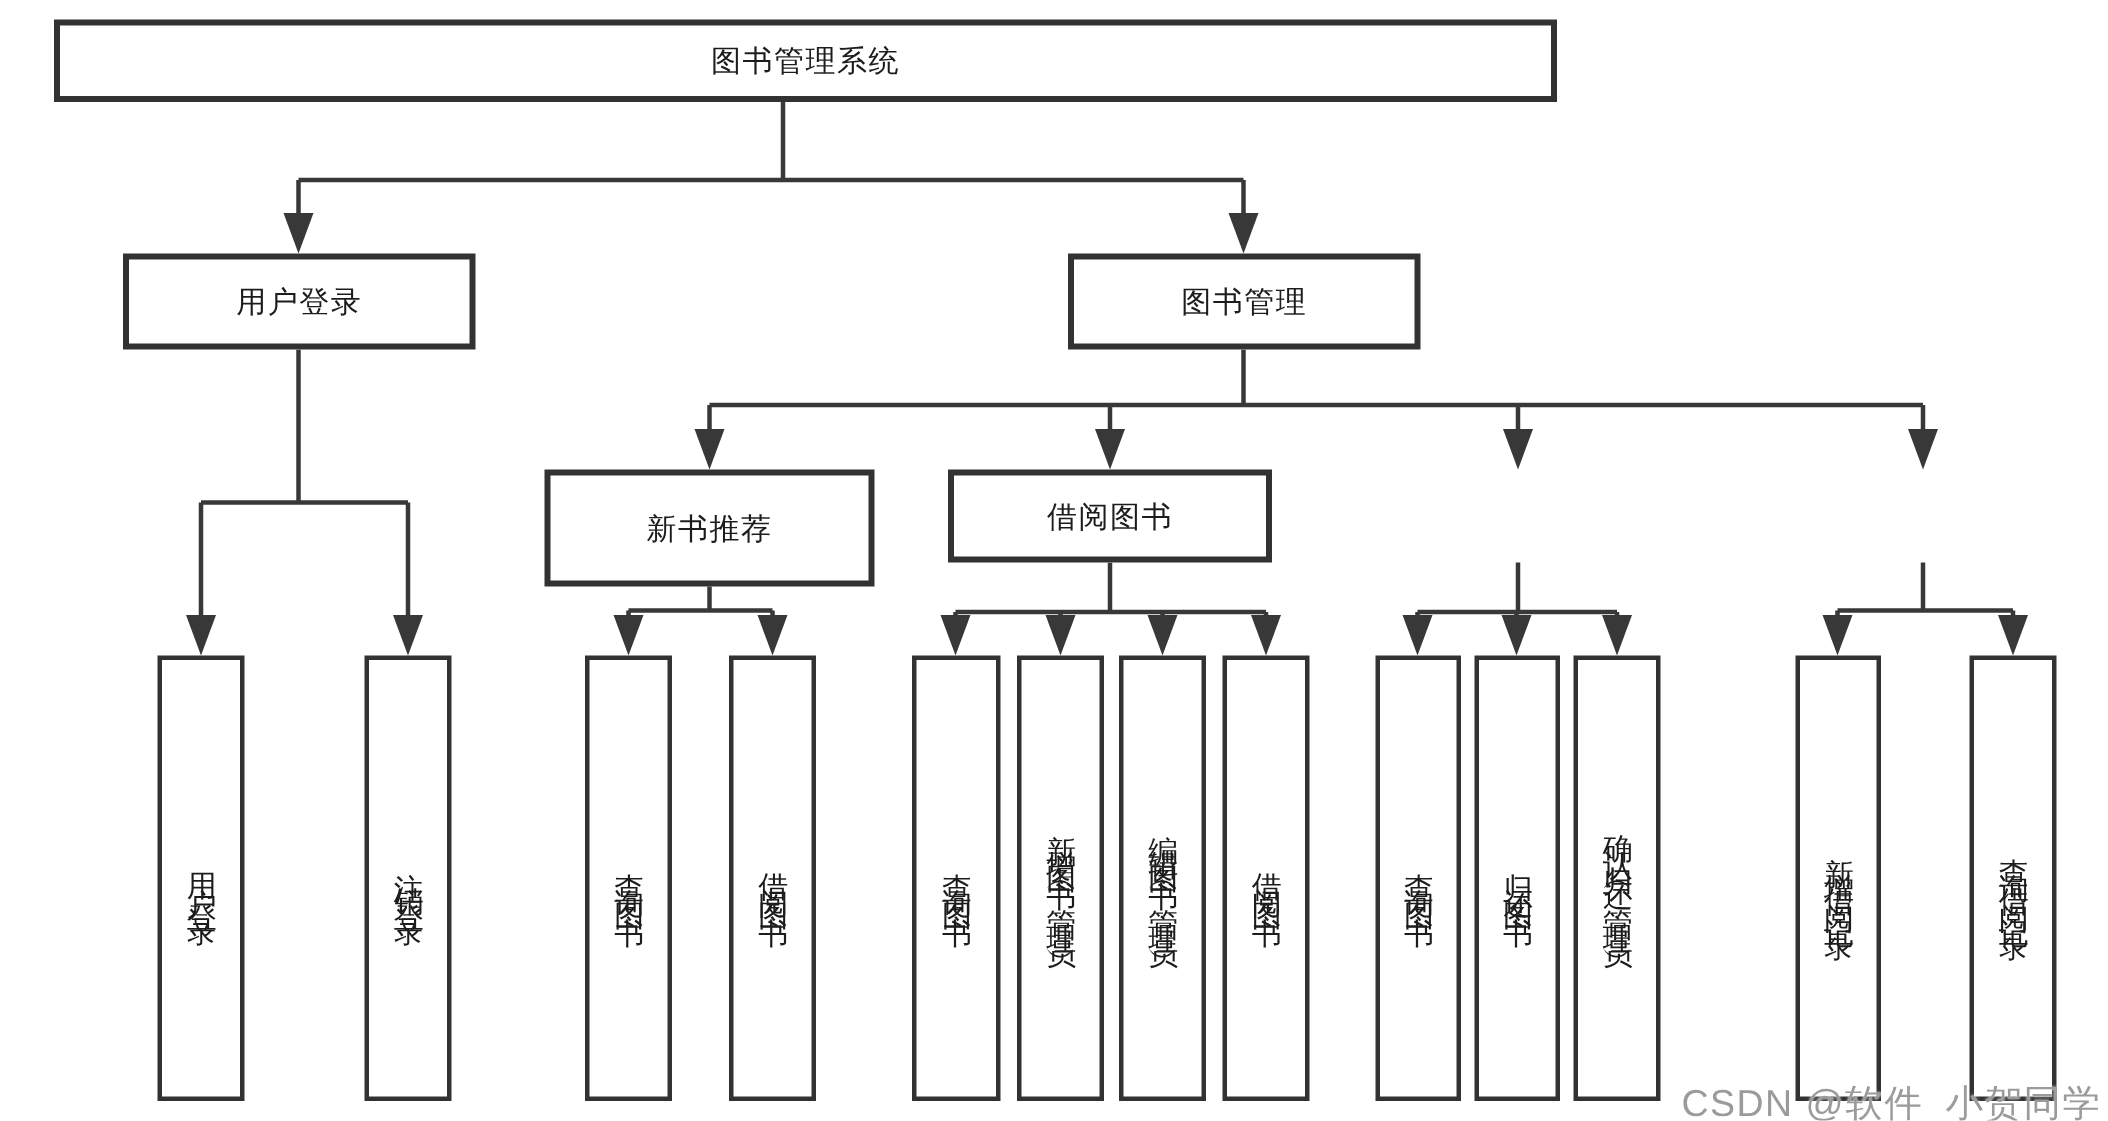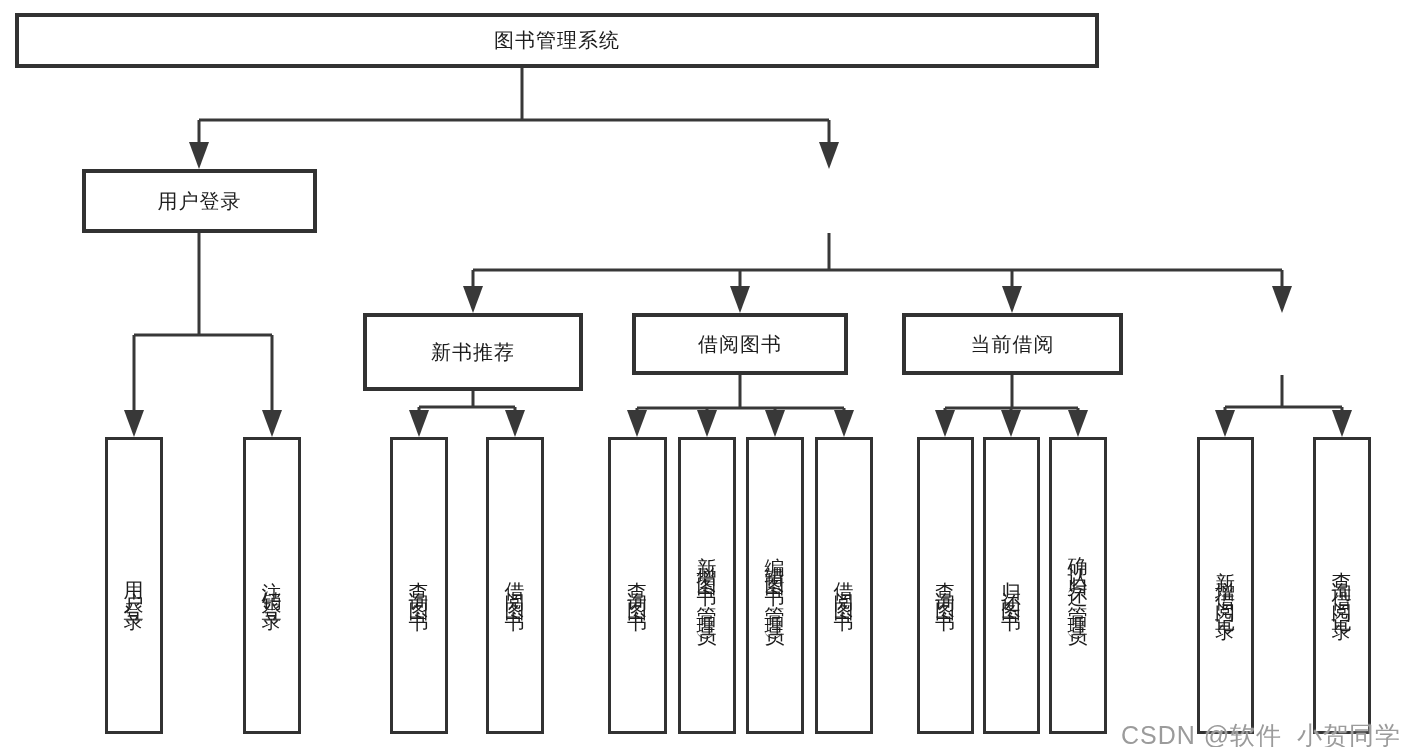--- a/index.html
+++ b/index.html
@@ -79,36 +79,36 @@
       <polygon points="765,410 785,410 775,437"></polygon>
       <polygon points="834,410 854,410 844,437"></polygon>
       <polygon points="935,410 955,410 945,437"></polygon>
       <polygon points="1001,410 1021,410 1011,437"></polygon>
       <polygon points="1068,410 1088,410 1078,437"></polygon>
       <polygon points="1215,410 1235,410 1225,437"></polygon>
       <polygon points="1332,410 1352,410 1342,437"></polygon>
     </g>
   </svg>
 
-  <div class="box" style="left:15px;top:13px;width:1084px;height:55px">
+  <div class="box" style="left:36px;top:13px;width:1002px;height:55px">
     <span class="lbl">图书管理系统</span>
   </div>
 
   <div class="box" style="left:82px;top:169px;width:235px;height:64px">
     <span class="lbl">用户登录</span>
+  </div>
+  <div class="box" style="left:712px;top:169px;width:235px;height:64px">
+    <span class="lbl">图书管理</span>
   </div>
 
   <div class="box" style="left:363px;top:313px;width:220px;height:78px">
     <span class="lbl">新书推荐</span>
   </div>
   <div class="box" style="left:632px;top:313px;width:216px;height:62px">
     <span class="lbl">借阅图书</span>
-  </div>
-  <div class="box" style="left:902px;top:313px;width:221px;height:62px">
-    <span class="lbl">当前借阅</span>
   </div>
 
   <div class="box leaf" style="left:105px;top:437px;width:58px;height:297px">
     <span class="lbl">用户登录</span>
   </div>
   <div class="box leaf" style="left:243px;top:437px;width:58px;height:297px">
     <span class="lbl">注销登录</span>
   </div>
 
   <div class="box leaf" style="left:390px;top:437px;width:58px;height:297px">

